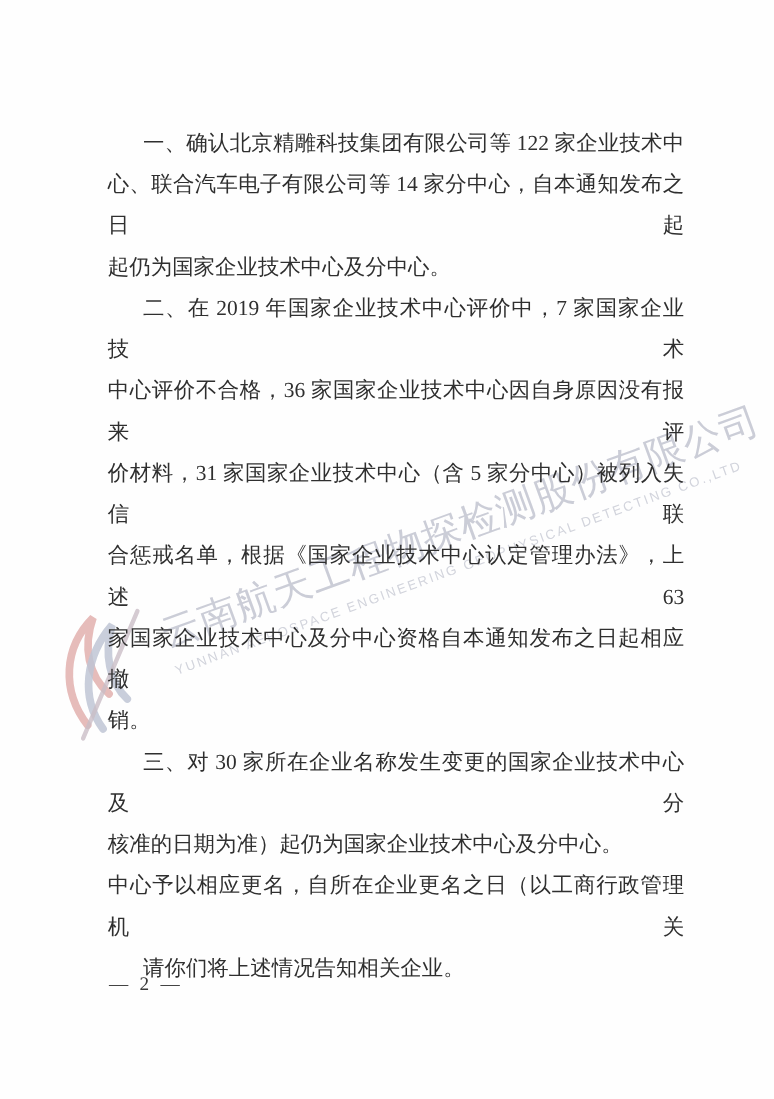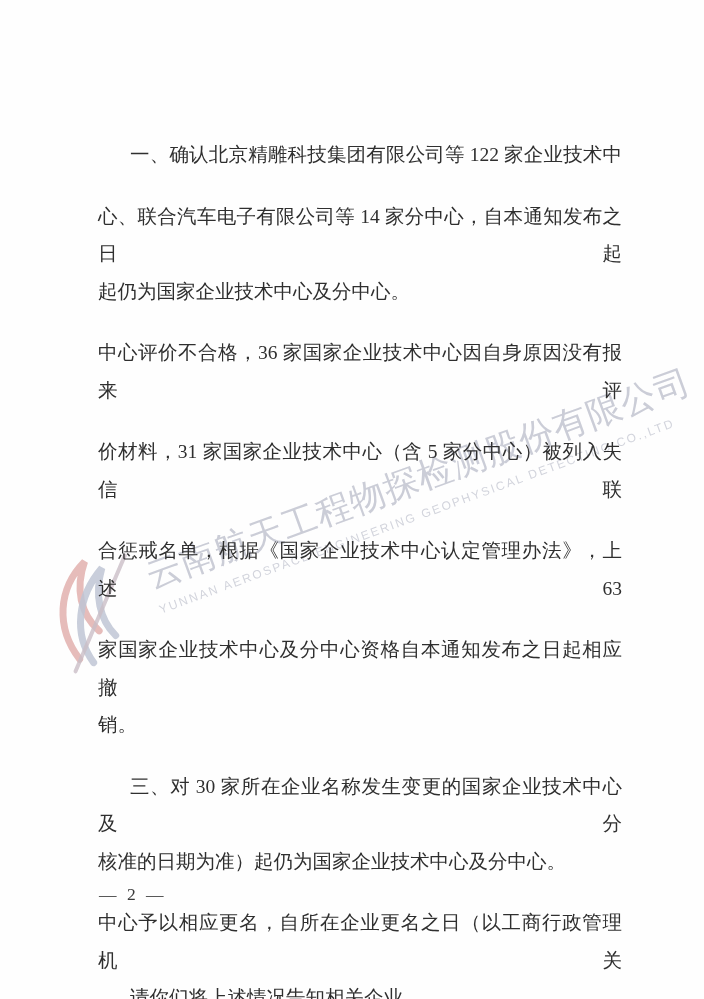--- a/index.html
+++ b/index.html
@@ -54,21 +54,20 @@
     z-index: 2;
     font-size: 19.5px;
     line-height: 37.5px;
   }
   .line { white-space: nowrap; }
   .line.fill {
     white-space: normal;
     text-align: justify;
     text-align-last: justify;
     text-justify: inter-character;
-    margin-top: 24px;
   }
   .line.indent { padding-left: 32px; }
   .line.fill.indent { padding-left: 0; text-indent: 32px; }
 
   .page-number {
     position: absolute;
     left: 99px;
     top: 884px;
     z-index: 2;
     font-size: 17.5px;
@@ -94,20 +93,21 @@
 
 <div class="doc">
 
   <div>
     <div class="line fill indent">一、确认北京精雕科技集团有限公司等 122 家企业技术中</div>
     <div class="line fill">心、联合汽车电子有限公司等 14 家分中心，自本通知发布之日起</div>
     <div class="line">起仍为国家企业技术中心及分中心。</div>
   </div>
 
   <div>
+    <div class="line fill indent">二、在 2019 年国家企业技术中心评价中，7 家国家企业技术</div>
     <div class="line fill">中心评价不合格，36 家国家企业技术中心因自身原因没有报来评</div>
     <div class="line fill">价材料，31 家国家企业技术中心（含 5 家分中心）被列入失信联</div>
     <div class="line fill">合惩戒名单，根据《国家企业技术中心认定管理办法》，上述 63</div>
     <div class="line fill">家国家企业技术中心及分中心资格自本通知发布之日起相应撤</div>
     <div class="line">销。</div>
   </div>
 
   <div>
     <div class="line fill indent">三、对 30 家所在企业名称发生变更的国家企业技术中心及分</div>
     <div class="line">核准的日期为准）起仍为国家企业技术中心及分中心。</div>

